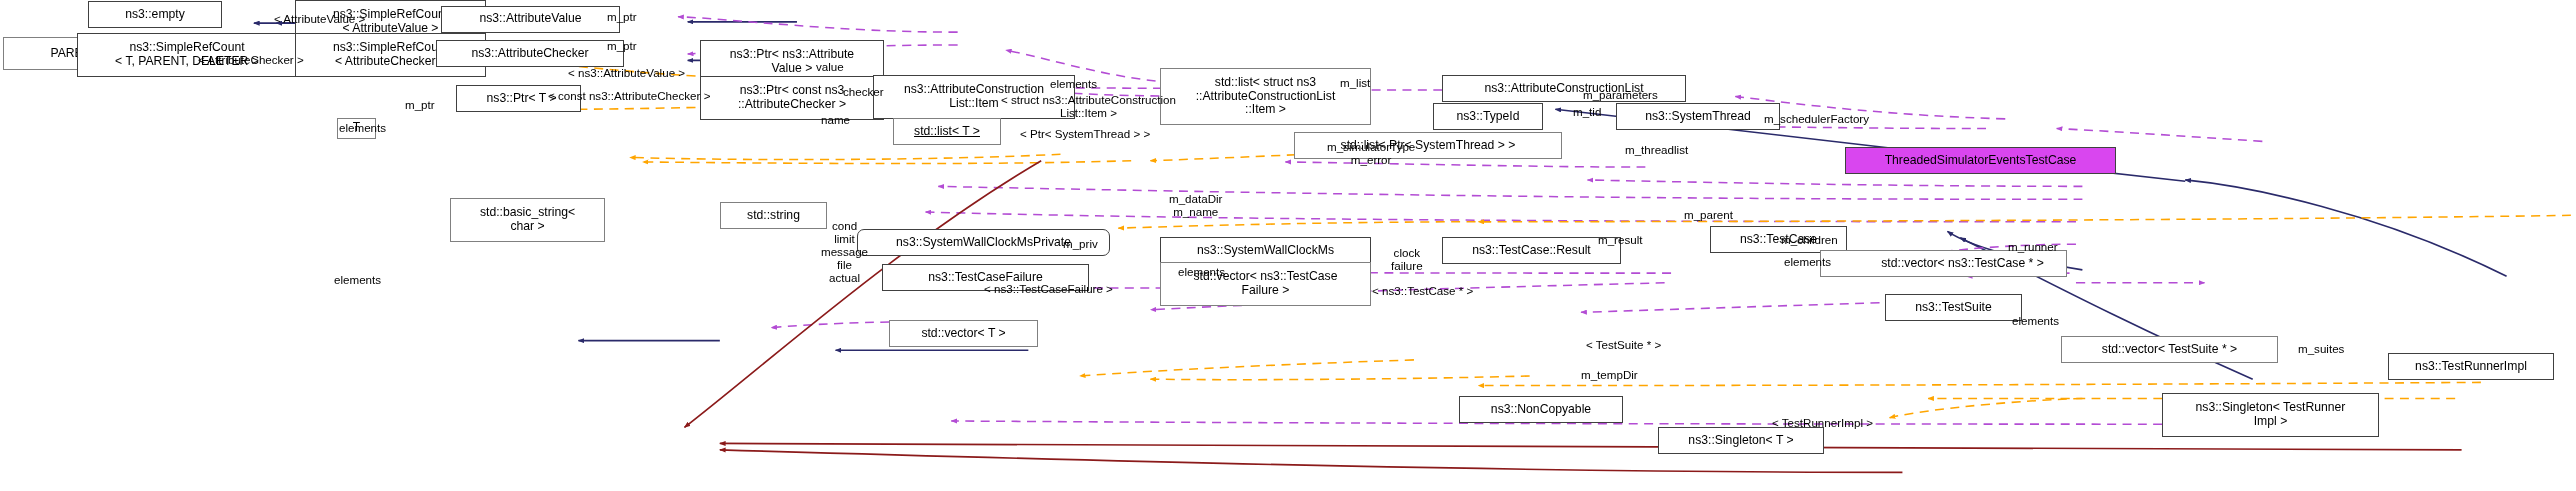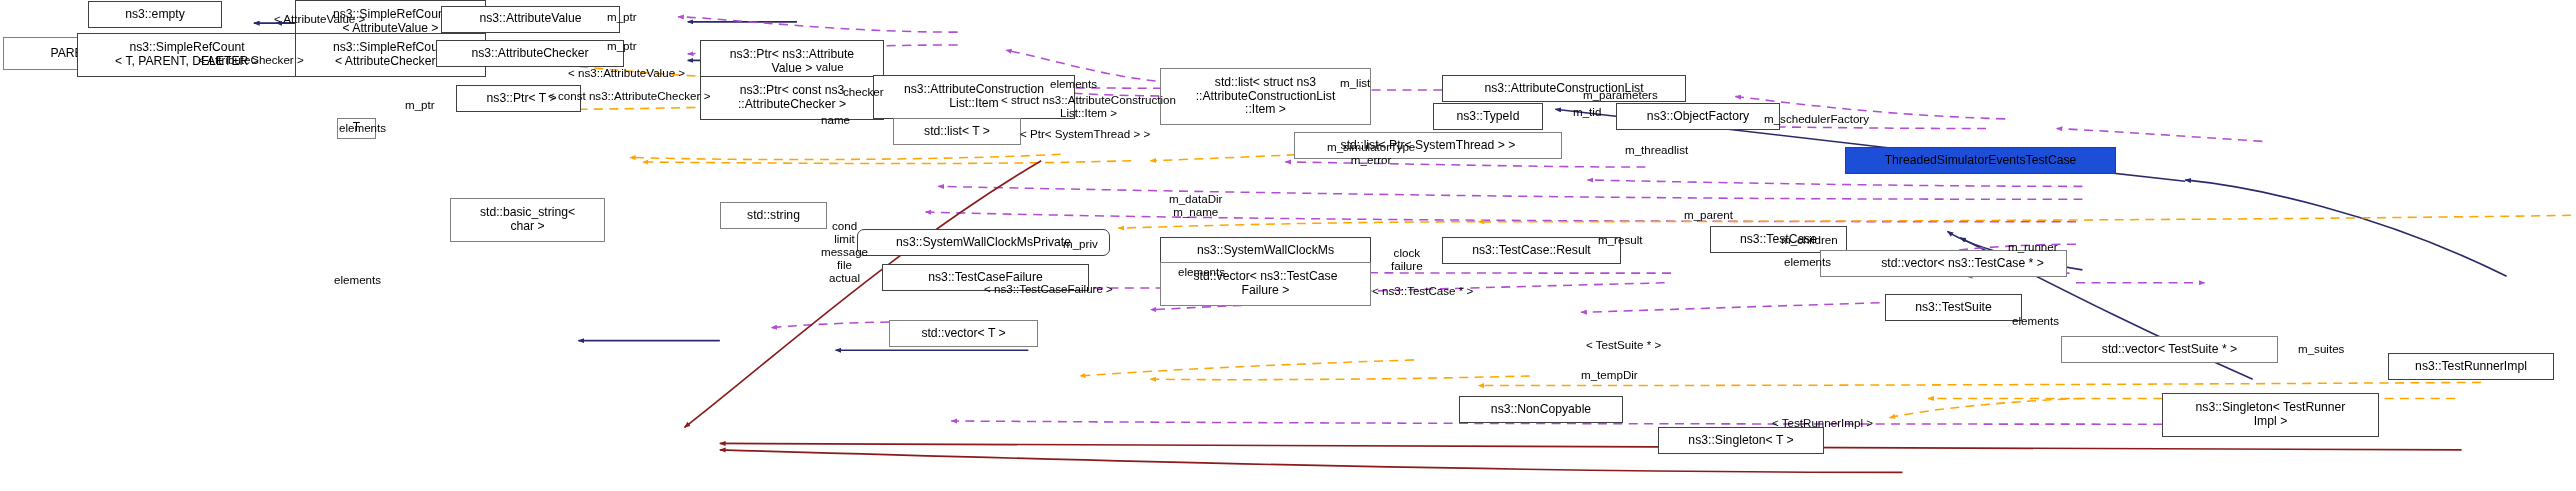--- a/index.html
+++ b/index.html
@@ -37,21 +37,21 @@
     padding: 0 1.9px;
   }
   .node.solid {
     border: 0.6px solid #404040;
   }
   .node.thin {
     border: 0.6px solid #808080;
   }
   .node.current {
     border: 0.6px solid #404040;
-    background: #1d4ed8;
+    background: #d946ef;
   }
   .elabel {
     position: absolute;
     color: #000000;
     white-space: pre;
     text-align: center;
     line-height: 1.12;
     background: transparent;
   }
 </style>
@@ -160,22 +160,22 @@
 ::AttributeChecker &gt;</div>
       <div class="node solid" style="left: 456px; top: 85px; width: 125px; height: 27px; font-size: 12.2px; padding-left: 8px;">ns3::Ptr&lt; T &gt;</div>
       <div class="node thin" style="left: 337px; top: 118px; width: 39px; height: 20.6px; font-size: 12.2px;">T</div>
       <div class="node solid" style="left: 873px; top: 75px; width: 202px; height: 44px; font-size: 12.2px;">ns3::AttributeConstruction
 List::Item</div>
       <div class="node thin" style="left: 1160px; top: 68px; width: 211px; height: 57px; font-size: 12.2px;">std::list&lt; struct ns3
 ::AttributeConstructionList
 ::Item &gt;</div>
       <div class="node solid" style="left: 1442px; top: 75px; width: 244px; height: 27px; font-size: 12.2px;">ns3::AttributeConstructionList</div>
       <div class="node solid" style="left: 1433px; top: 103px; width: 110px; height: 27px; font-size: 12.2px;">ns3::TypeId</div>
-      <div class="node solid" style="left: 1616px; top: 103px; width: 164px; height: 27px; font-size: 12.2px;">ns3::ObjectFactory</div>
-      <div class="node thin" style="left: 893px; top: 118px; width: 128px; height: 27px; font-size: 12.2px;">std::list&lt; T &gt;</div>
+      <div class="node solid" style="left: 1616px; top: 103px; width: 164px; height: 27px; font-size: 12.2px;">ns3::SystemThread</div>
+      <div class="node thin" style="left: 893px; top: 118px; width: 108px; height: 27px; font-size: 12.2px; text-decoration: underline;">std::list&lt; T &gt;</div>
       <div class="node thin" style="left: 1294px; top: 132px; width: 268px; height: 27px; font-size: 12.2px;">std::list&lt; Ptr&lt; SystemThread &gt; &gt;</div>
       <div class="node thin" style="left: 720px; top: 202px; width: 107px; height: 27px; font-size: 12.2px;">std::string</div>
       <div class="node thin" style="left: 450px; top: 198px; width: 155px; height: 44px; font-size: 12.2px;">std::basic_string&lt;
 char &gt;</div>
       <div class="node solid" style="left: 857px; top: 229px; width: 253px; height: 27px; font-size: 12.2px; border-radius: 7px;">ns3::SystemWallClockMsPrivate</div>
       <div class="node solid" style="left: 1160px; top: 237px; width: 211px; height: 27px; font-size: 12.2px;">ns3::SystemWallClockMs</div>
       <div class="node solid" style="left: 1442px; top: 237px; width: 179px; height: 27px; font-size: 12.2px;">ns3::TestCase::Result</div>
       <div class="node solid" style="left: 1710px; top: 226px; width: 137px; height: 27px; font-size: 12.2px;">ns3::TestCase</div>
       <div class="node solid" style="left: 882px; top: 264px; width: 207px; height: 27px; font-size: 12.2px;">ns3::TestCaseFailure</div>
       <div class="node thin" style="left: 1160px; top: 262px; width: 211px; height: 44px; font-size: 12.2px;">std::vector&lt; ns3::TestCase

